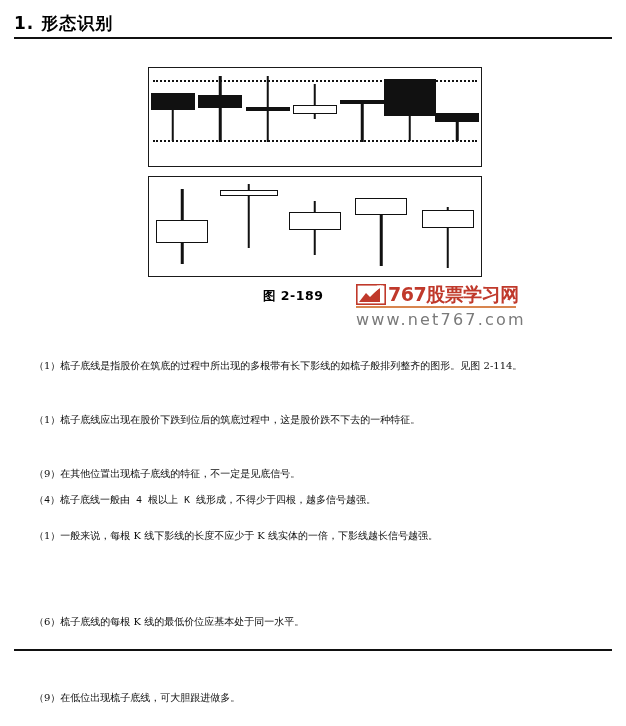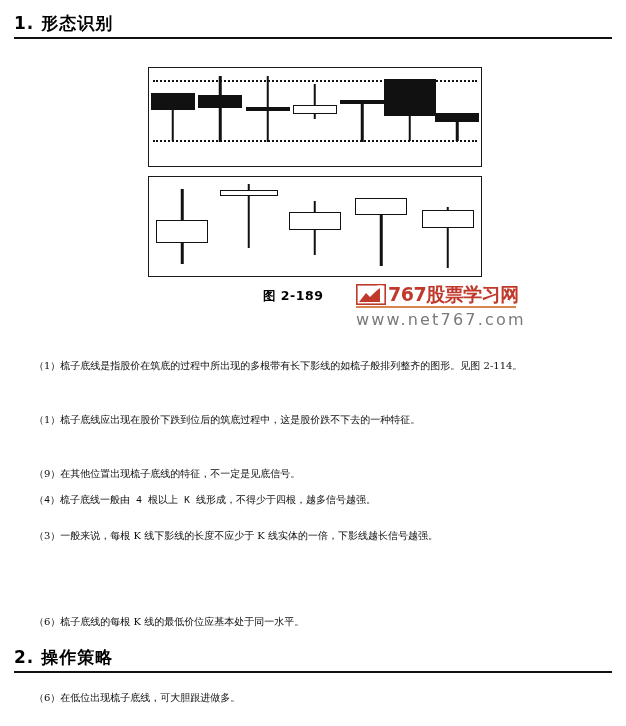--- a/index.html
+++ b/index.html
@@ -270,21 +270,20 @@
     </div>
     <div id="wm-rule"></div>
     <div id="wm-url">www.net767.com</div>
   </div>
 </div>
 
 <div class="para indent" id="p1">（1）梳子底线是指股价在筑底的过程中所出现的多根带有长下影线的如梳子般排列整齐的图形。见图 2-114。</div>
 <div class="para indent" id="p2">（1）梳子底线应出现在股价下跌到位后的筑底过程中，这是股价跌不下去的一种特征。</div>
 <div class="para indent" id="p3">（9）在其他位置出现梳子底线的特征，不一定是见底信号。</div>
 <div class="para indent" id="p4">（4）梳子底线一般由 4 根以上 K 线形成，不得少于四根，越多信号越强。</div>
-<div class="para indent" id="p5">（3）一般来说，每根 K 线下影线的长度不应少于 K 线实体的一倍，下影线越长信号越强。</div>
+<div class="para indent" id="p5">（1）一般来说，每根 K 线下影线的长度不应少于 K 线实体的一倍，下影线越长信号越强。</div>
 <div class="para indent" id="p6">（6）梳子底线的每根 K 线的最低价位应基本处于同一水平。</div>
 
 <div class="section-head" id="section-2">
-  <div class="head-text">2. 操作策略</div>
   <div class="head-rule"></div>
 </div>
 
-<div class="para indent" id="p7">（6）在低位出现梳子底线，可大胆跟进做多。</div>
+<div class="para indent" id="p7">（9）在低位出现梳子底线，可大胆跟进做多。</div>
 
 </body></html>

